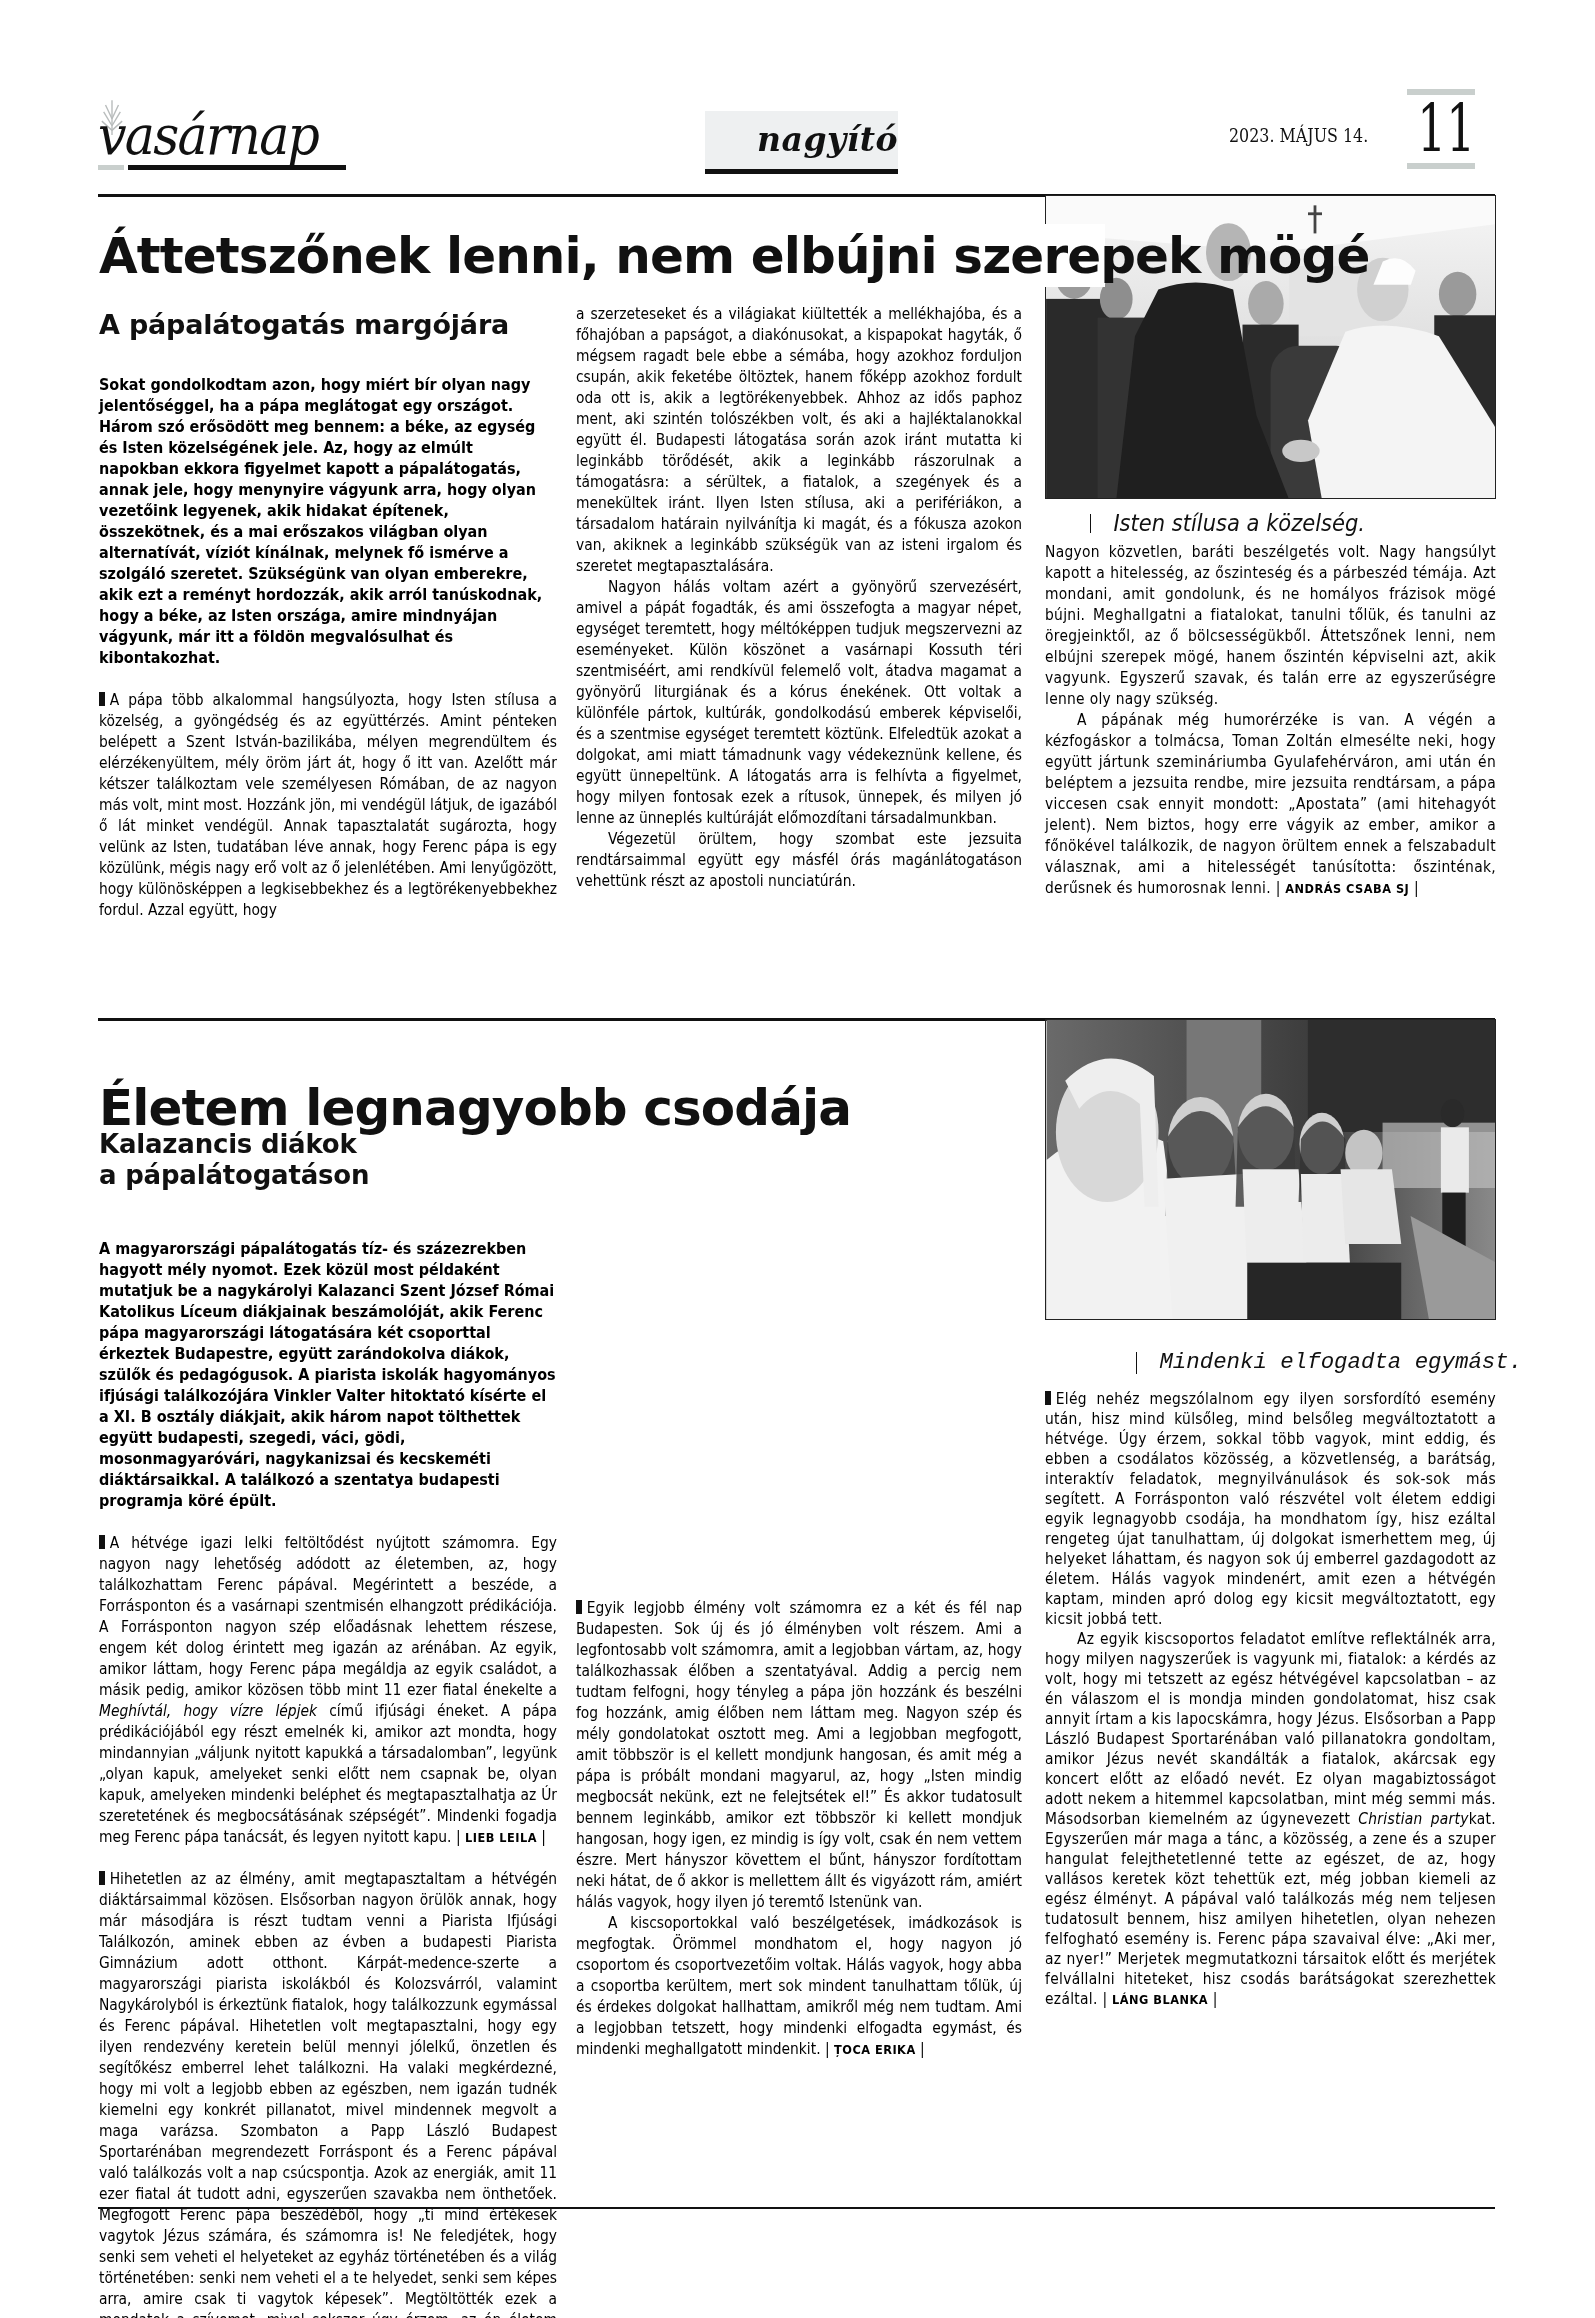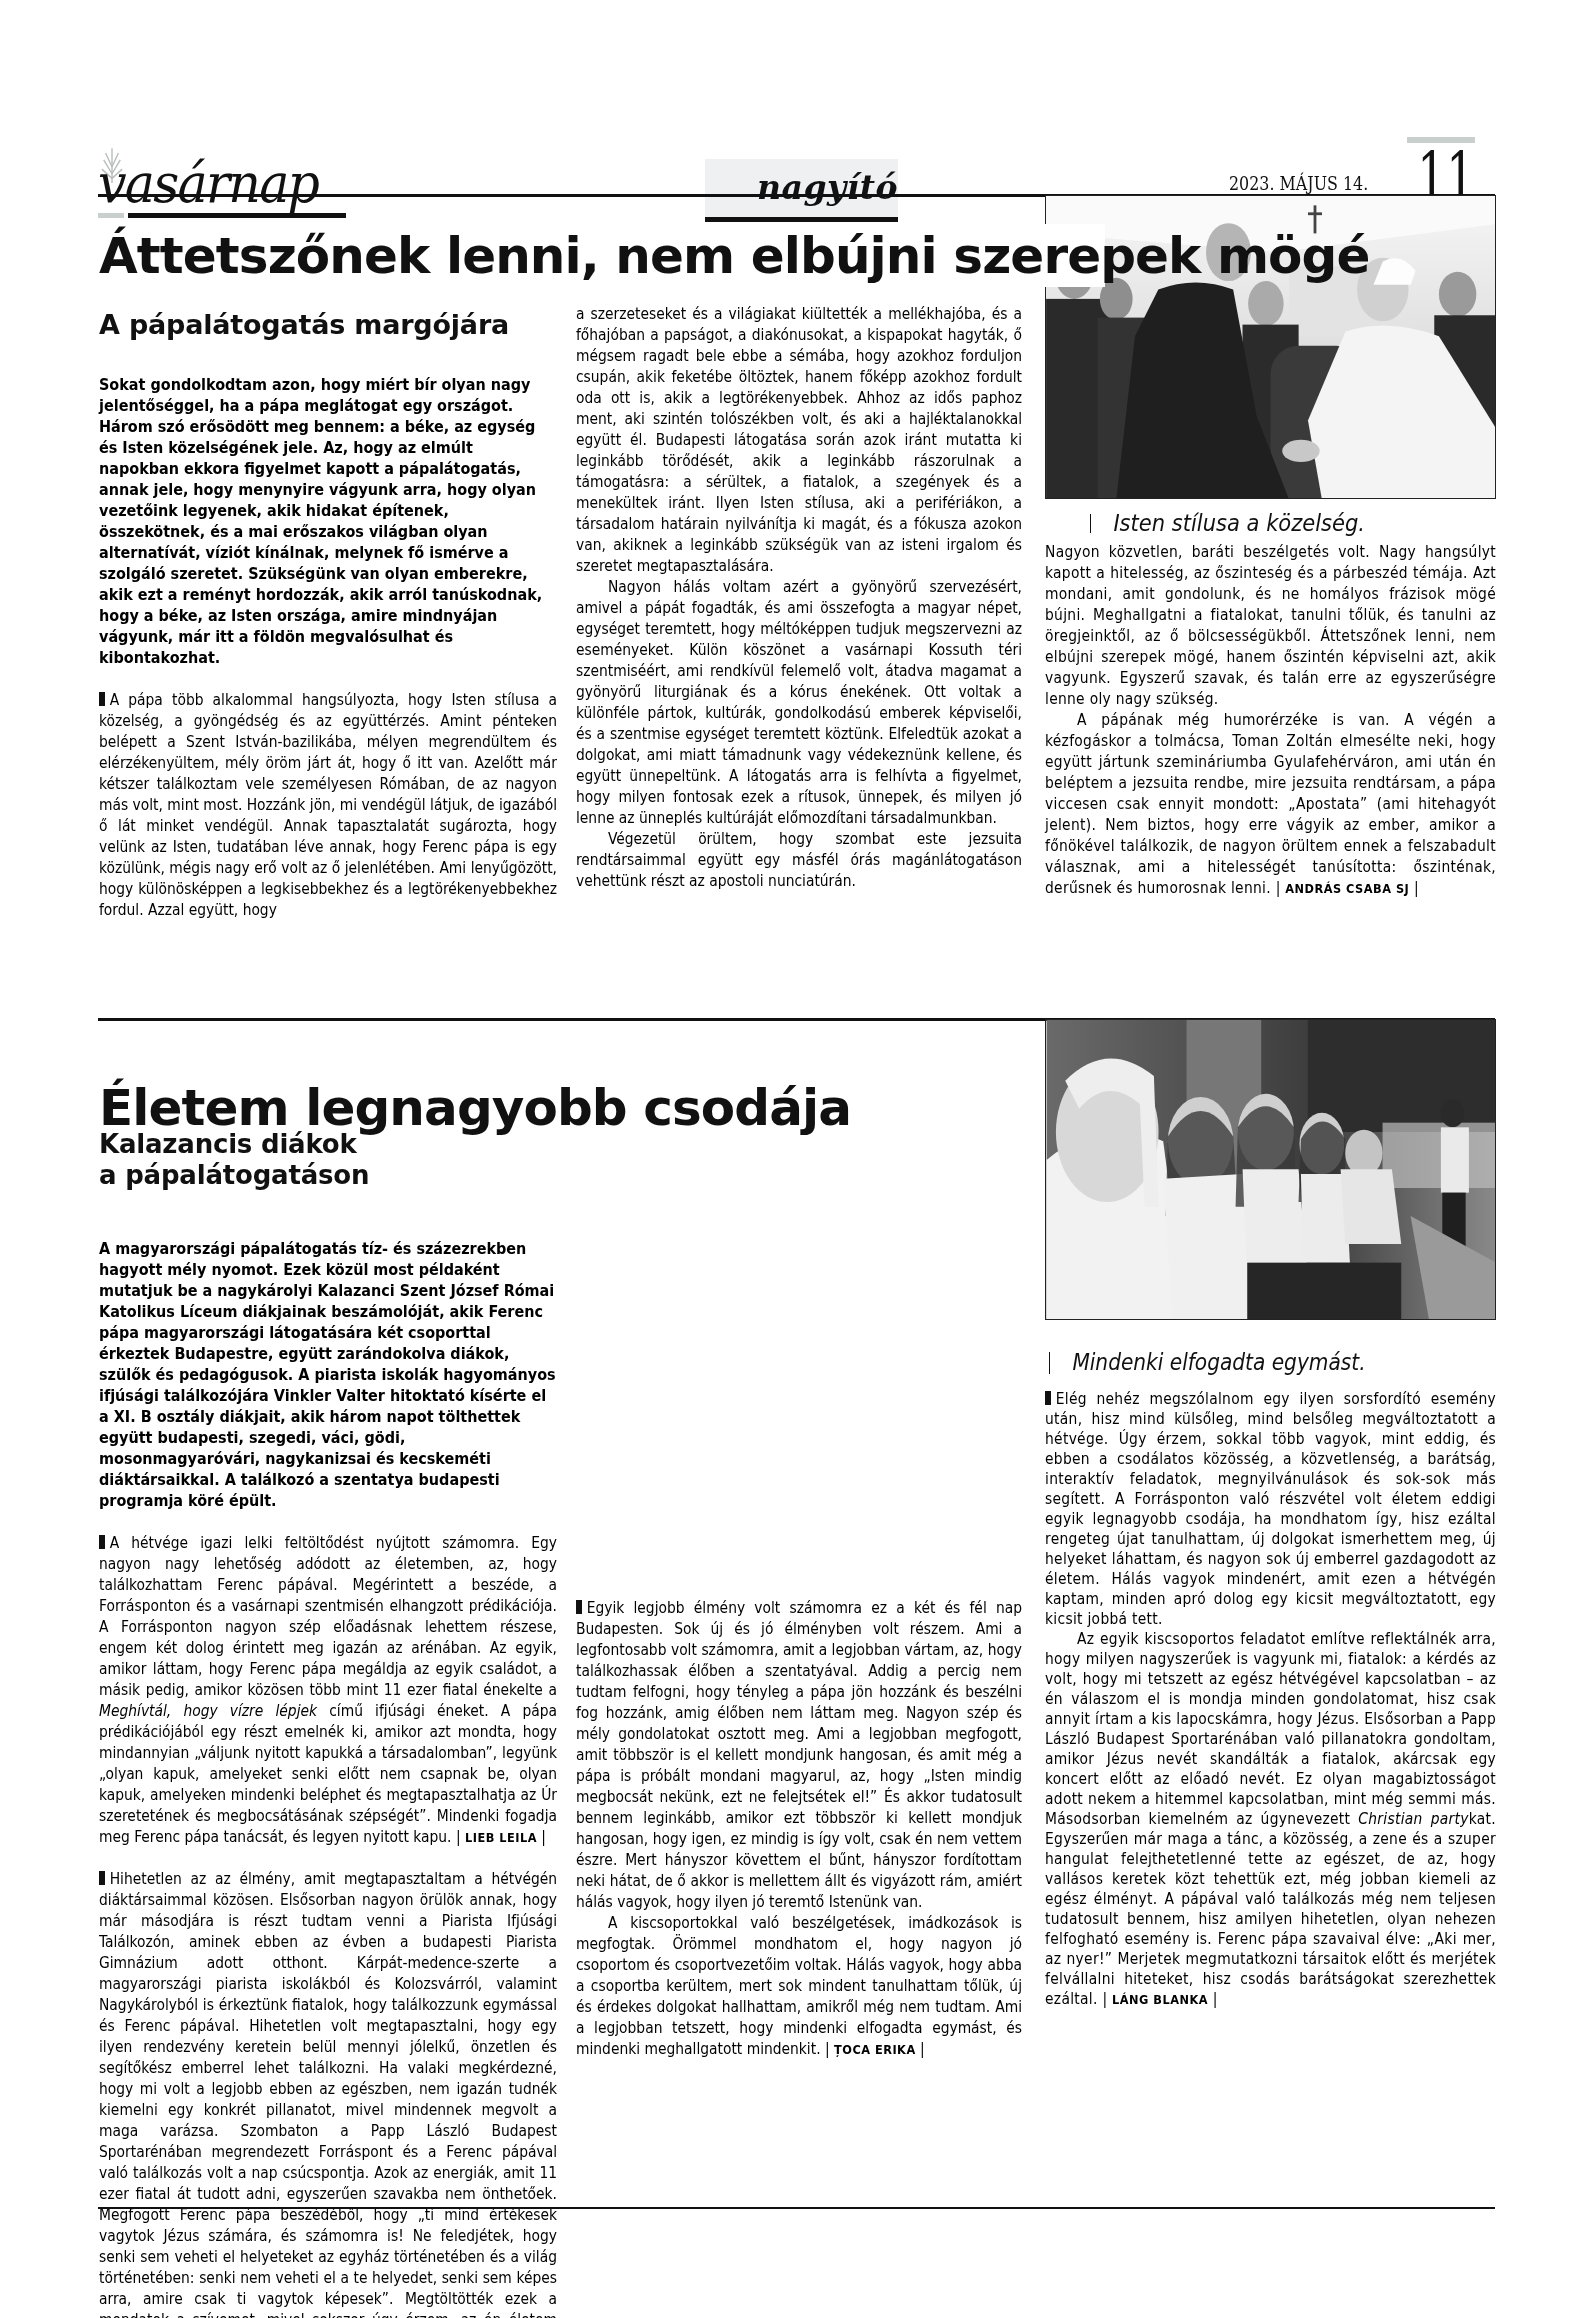--- a/index.html
+++ b/index.html
@@ -1,20 +1,20 @@
 <!DOCTYPE html>
 <html style="font-size:7.5px"><head>
 <meta charset="utf-8">
 <style>
   * { box-sizing: border-box; margin: 0; padding: 0; }
   html, body { width: 1595px; height: 2319px; background: #ffffff; overflow: hidden; }
   body { position: relative; font-family: "DejaVu Sans Condensed", "DejaVu Sans", "Liberation Sans", sans-serif; color: #111; }
 
   
-  .masthead { position: absolute; left: 98px; top: 89px; width: 1397px; height: 84px; margin-top: 48px; }
+  .masthead { position: absolute; left: 98px; top: 89px; width: 1397px; height: 84px; }
   .logo { position: absolute; left: 0; top: 0; width: 248px; height: 79px; }
   .logo-spark { position: absolute; left: 0; top: 9.3px; width: 28px; height: 37px; }
   .logo-text { position: absolute; left: 0; top: 18.7px; font-family: "DejaVu Serif", "Liberation Serif", serif; font-style: italic; font-size: 55px; line-height: 1; letter-spacing: -1.9px; color: #111; transform: scaleX(0.92); transform-origin: left; }
   .logo-underline { position: absolute; left: 0; top: 76px; height: 4.7px; width: 248px; }
   .logo-underline .grey { position: absolute; left: 0; top: 0; width: 26px; height: 4.7px; background: #c9cfcd; }
   .logo-underline .black { position: absolute; left: 30px; top: 0; width: 218px; height: 4.7px; background: #111; }
 
   .section-tab { position: absolute; left: 607px; top: 21.5px; width: 193px; height: 63px; background: #eef0f1; border-bottom: 5.6px solid #111; display: flex; align-items: center; justify-content: flex-end; }
   .section-tab span { font-family: "DejaVu Serif", "Liberation Serif", serif; font-style: italic; font-weight: bold; font-size: 33px; letter-spacing: 0.5px; }
 
@@ -180,21 +180,21 @@
   <p><span class="marker"></span><span>A hétvége igazi lelki feltöltődést nyújtott számomra. Egy nagyon nagy lehetőség adódott az életemben, az, hogy találkozhattam Ferenc pápával. Megérintett a beszéde, a Forrásponton és a vasárnapi szentmisén elhangzott prédikációja. A Forrásponton nagyon szép előadásnak lehettem részese, engem két dolog érintett meg igazán az arénában. Az egyik, amikor láttam, hogy Ferenc pápa megáldja az egyik családot, a másik pedig, amikor közösen több mint 11 ezer fiatal énekelte a </span><em>Meghívtál, hogy vízre lépjek</em><span> című ifjúsági éneket. A pápa prédikációjából egy részt emelnék ki, amikor azt mondta, hogy mindannyian „váljunk nyitott kapukká a társadalomban”, legyünk „olyan kapuk, amelyeket senki előtt nem csapnak be, olyan kapuk, amelyeken mindenki beléphet és megtapasztalhatja az Úr szeretetének és megbocsátásának szépségét”. Mindenki fogadja meg Ferenc pápa tanácsát, és legyen nyitott kapu.</span> <span class="sep">|</span> <span class="byline">Lieb Leila</span> <span class="sep">|</span></p>
   <div class="gap"></div>
   <p><span class="marker"></span><span>Hihetetlen az az élmény, amit megtapasztaltam a hétvégén diáktársaimmal közösen. Elsősorban nagyon örülök annak, hogy már másodjára is részt tudtam venni a Piarista Ifjúsági Találkozón, aminek ebben az évben a budapesti Piarista Gimnázium adott otthont. Kárpát-medence-szerte a magyarországi piarista iskolákból és Kolozsvárról, valamint Nagykárolyból is érkeztünk fiatalok, hogy találkozzunk egymással és Ferenc pápával. Hihetetlen volt megtapasztalni, hogy egy ilyen rendezvény keretein belül mennyi jólelkű, önzetlen és segítőkész emberrel lehet találkozni. Ha valaki megkérdezné, hogy mi volt a legjobb ebben az egészben, nem igazán tudnék kiemelni egy konkrét pillanatot, mivel mindennek megvolt a maga varázsa. Szombaton a Papp László Budapest Sportarénában megrendezett Forráspont és a Ferenc pápával való találkozás volt a nap csúcspontja. Azok az energiák, amit 11 ezer fiatal át tudott adni, egyszerűen szavakba nem önthetőek. Megfogott Ferenc pápa beszédéből, hogy „ti mind értékesek vagytok Jézus számára, és számomra is! Ne feledjétek, hogy senki sem veheti el helyeteket az egyház történetében és a világ történetében: senki nem veheti el a te helyedet, senki sem képes arra, amire csak ti vagytok képesek”. Megtöltötték ezek a mondatok a szívemet, mivel sokszor úgy érzem, az én életem elveszik a világban, de ez volt az a löket, ami megerősített abban, hogy nem hiábavaló a létem. Hálás vagyok azért, hogy mindennek részese lehettem.</span>   </p>
 </div>
 
 <div class="col" style="left:576px; top:1598px; width:446px;">
   <p><span class="marker"></span><span>Egyik legjobb élmény volt számomra ez a két és fél nap Budapesten. Sok új és jó élményben volt részem. Ami a legfontosabb volt számomra, amit a legjobban vártam, az, hogy találkozhassak élőben a szentatyával. Addig a percig nem tudtam felfogni, hogy tényleg a pápa jön hozzánk és beszélni fog hozzánk, amig élőben nem láttam meg. Nagyon szép és mély gondolatokat osztott meg. Ami a legjobban megfogott, amit többször is el kellett mondjunk hangosan, és amit még a pápa is próbált mondani magyarul, az, hogy „Isten mindig megbocsát nekünk, ezt ne felejtsétek el!” És akkor tudatosult bennem leginkább, amikor ezt többször ki kellett mondjuk hangosan, hogy igen, ez mindig is így volt, csak én nem vettem észre. Mert hányszor követtem el bűnt, hányszor fordítottam neki hátat, de ő akkor is mellettem állt és vigyázott rám, amiért hálás vagyok, hogy ilyen jó teremtő Istenünk van.</span></p>
   <p class="indent"><span>A kiscsoportokkal való beszélgetések, imádkozások is megfogtak. Örömmel mondhatom el, hogy nagyon jó csoportom és csoportvezetőim voltak. Hálás vagyok, hogy abba a csoportba kerültem, mert sok mindent tanulhattam tőlük, új és érdekes dolgokat hallhattam, amikről még nem tudtam. Ami a legjobban tetszett, hogy mindenki elfogadta egymást, és mindenki meghallgatott mindenkit.</span> <span class="sep">|</span> <span class="byline">Țoca Erika</span> <span class="sep">|</span></p>
 </div>
 
-<div class="caption" style="left:1004px; top:1352px; width:451px; height:21.5px; line-height:21.5px;">Mindenki elfogadta egymást.</div>
+<div class="caption" style="left:1091px; top:1352px; width:451px; height:21.5px; line-height:21.5px;font-family:Liberation Mono, monospace;">Mindenki elfogadta egymást.</div>
 
 <div class="col" style="left:1045px; top:1389px; width:451px; letter-spacing:0.3px; line-height:20px;">
   <p><span class="marker"></span><span>Elég nehéz megszólalnom egy ilyen sorsfordító esemény után, hisz mind külsőleg, mind belsőleg megváltoztatott a hétvége. Úgy érzem, sokkal több vagyok, mint eddig, és ebben a csodálatos közösség, a közvetlenség, a barátság, interaktív feladatok, megnyilvánulások és sok-sok más segített. A Forrásponton való részvétel volt életem eddigi egyik legnagyobb csodája, ha mondhatom így, hisz ezáltal rengeteg újat tanulhattam, új dolgokat ismerhettem meg, új helyeket láhattam, és nagyon sok új emberrel gazdagodott az életem. Hálás vagyok mindenért, amit ezen a hétvégén kaptam, minden apró dolog egy kicsit megváltoztatott, egy kicsit jobbá tett.</span></p>
   <p class="indent"><span>Az egyik kiscsoportos feladatot említve reflektálnék arra, hogy milyen nagyszerűek is vagyunk mi, fiatalok: a kérdés az volt, hogy mi tetszett az egész hétvégével kapcsolatban – az én válaszom el is mondja minden gondolatomat, hisz csak annyit írtam a kis lapocskámra, hogy Jézus. Elsősorban a Papp László Budapest Sportarénában való pillanatokra gondoltam, amikor Jézus nevét skandálták a fiatalok, akárcsak egy koncert előtt az előadó nevét. Ez olyan magabiztosságot adott nekem a hitemmel kapcsolatban, mint még semmi más. Másodsorban kiemelném az úgynevezett </span><em>Christian party</em><span>kat. Egyszerűen már maga a tánc, a közösség, a zene és a szuper hangulat felejthetetlenné tette az egészet, de az, hogy vallásos keretek közt tehettük ezt, még jobban kiemeli az egész élményt. A pápával való találkozás még nem teljesen tudatosult bennem, hisz amilyen hihetetlen, olyan nehezen felfogható esemény is. Ferenc pápa szavaival élve: „Aki mer, az nyer!” Merjetek megmutatkozni társaitok előtt és merjétek felvállalni hiteteket, hisz csodás barátságokat szerezhettek ezáltal.</span> <span class="sep">|</span> <span class="byline">Láng Blanka</span> <span class="sep">|</span></p>
 </div>
 
 <div class="rule" style="left:98px; top:2207px; width:1397px; height:2.3px;"></div>
 
 
 </body></html>

